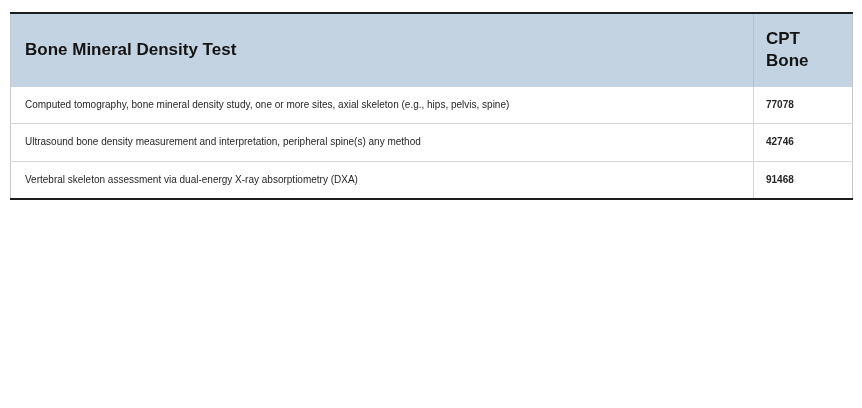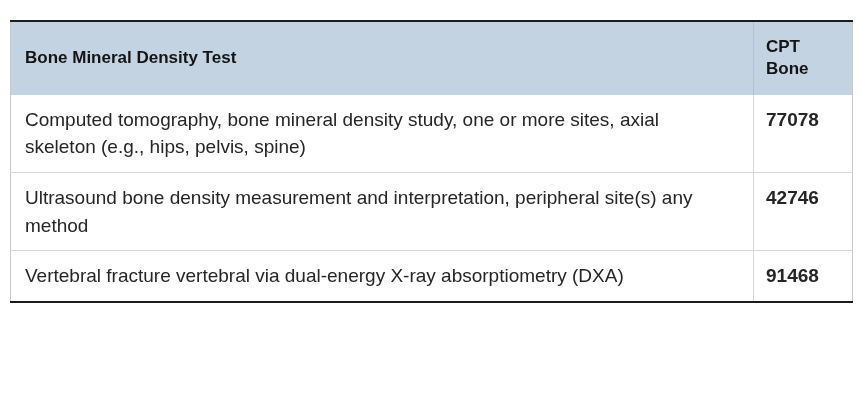--- a/index.html
+++ b/index.html
@@ -18,21 +18,21 @@
     position: relative;
     width: 862px;
     height: 408px;
     background: #ffffff;
     box-sizing: border-box;
   }
 
   .table-wrap {
     position: absolute;
     left: 10px;
-    top: 20px;
+    top: 12px;
     width: 842px;
   }
 
   table.cpt-table {
     width: 842px;
     border-collapse: collapse;
     table-layout: fixed;
     background: #ffffff;
     border-top: 2px solid #1c1c1c;
     border-bottom: 2px solid #1c1c1c;
@@ -61,21 +61,21 @@
 
   thead th.th-code {
     padding: 14px 31px 14px 12px;
     vertical-align: middle;
   }
 
   .code-head-line { display: block; }
 
   tbody td {
     color: #262626;
-    font-size: 19px;
+    font-size: 10px;
     line-height: 1.45;
     text-align: left;
     vertical-align: top;
     border-top: 1px solid #d6d6d6;
     padding: 11px 14px 11px 14px;
     background: #ffffff;
   }
 
   tbody tr:first-child td {
     border-top: none;
@@ -110,23 +110,23 @@
             <span class="code-head-line">Bone</span>
           </th>
         </tr>
       </thead>
       <tbody>
         <tr>
           <td class="td-test">Computed tomography, bone mineral density study, one or more sites, axial skeleton (e.g., hips, pelvis, spine)</td>
           <td class="td-code">77078</td>
         </tr>
         <tr>
-          <td class="td-test">Ultrasound bone density measurement and interpretation, peripheral site(s) any method</td>
+          <td class="td-test">Ultrasound bone density measurement and interpretation, peripheral spine(s) any method</td>
           <td class="td-code">42746</td>
         </tr>
         <tr>
-          <td class="td-test">Vertebral fracture vertebral via dual-energy X-ray absorptiometry (DXA)</td>
+          <td class="td-test">Vertebral skeleton assessment via dual-energy X-ray absorptiometry (DXA)</td>
           <td class="td-code">91468</td>
         </tr>
       </tbody>
     </table>
   </div>
 </div>
 
 </body></html>

